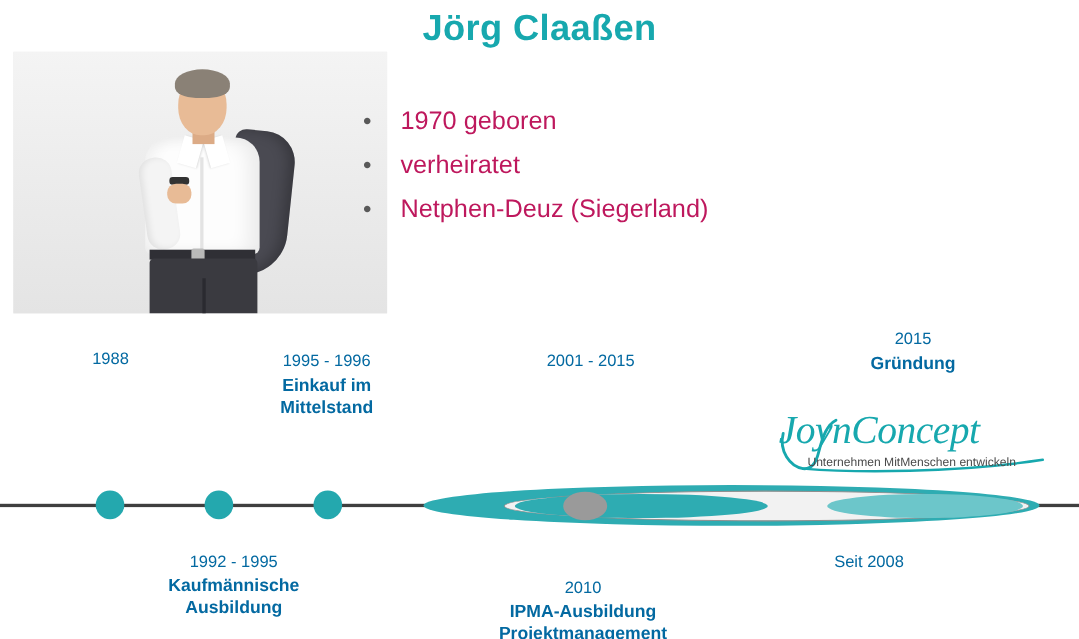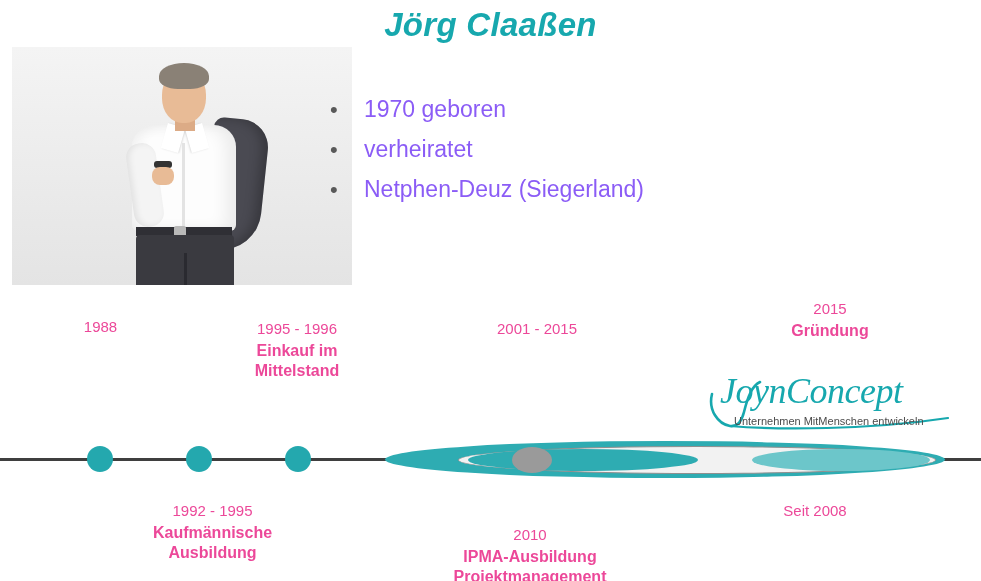--- a/index.html
+++ b/index.html
@@ -19,21 +19,20 @@
   }
   
   .title {
     position: absolute;
     left: 0;
     top: 6px;
     width: 981px;
     text-align: center;
     font-size: 33px;
     font-weight: bold;
-    font-style: italic;
     color: #17A8AE;
     letter-spacing: 0.3px;
   }
   
   .photo-frame {
     position: absolute;
     left: 12px;
     top: 47px;
     width: 340px;
     height: 238px;
@@ -198,21 +197,21 @@
   }
   .bullet-dot {
     width: 34px;
     color: #595959;
     font-size: 22px;
     line-height: 1;
     flex: 0 0 34px;
   }
   .bullet-text {
     font-size: 23px;
-    color: #8b5cf6;
+    color: #be185d;
   }
   
   .axis {
     position: absolute;
     left: 0;
     top: 458px;
     width: 981px;
     height: 3px;
     background: #3f3f3f;
   }
@@ -267,50 +266,50 @@
     left: 512px;
     width: 40px;
     height: 26px;
     top: 447px;
     background: #9a9a9a;
   }
   
   .lbl {
     position: absolute;
     text-align: center;
-    color: #ec4899;
+    color: #0369a1;
     line-height: 1.22;
   }
   .lbl .year {
     font-size: 15px;
     font-weight: normal;
     margin-bottom: 3px;
   }
   .lbl .desc {
     font-size: 16px;
     font-weight: bold;
   }
   .lbl-a { left: 18px;  top: 318px; width: 165px; }
   .lbl-b { left: 212px; top: 320px; width: 170px; }
   .lbl-c { left: 392px; top: 320px; width: 290px; }
   .lbl-d { left: 700px; top: 300px; width: 260px; }
   .lbl-e { left: 95px;  top: 502px; width: 235px; }
   .lbl-f { left: 400px; top: 526px; width: 260px; }
-  .lbl-g { left: 685px; top: 502px; width: 260px; }
+  .lbl-g { left: 660px; top: 502px; width: 260px; }
   
   .logo {
     position: absolute;
     left: 700px;
     top: 370px;
     width: 262px;
     height: 72px;
   }
   .logo-word {
     position: absolute;
-    left: 20px;
+    left: 8px;
     top: 0px;
     font-family: "Liberation Serif", serif;
     font-style: italic;
     font-size: 36px;
     color: #17A8AE;
     white-space: nowrap;
     letter-spacing: -0.5px;
     text-align: center;
   }
   .logo-tag {

